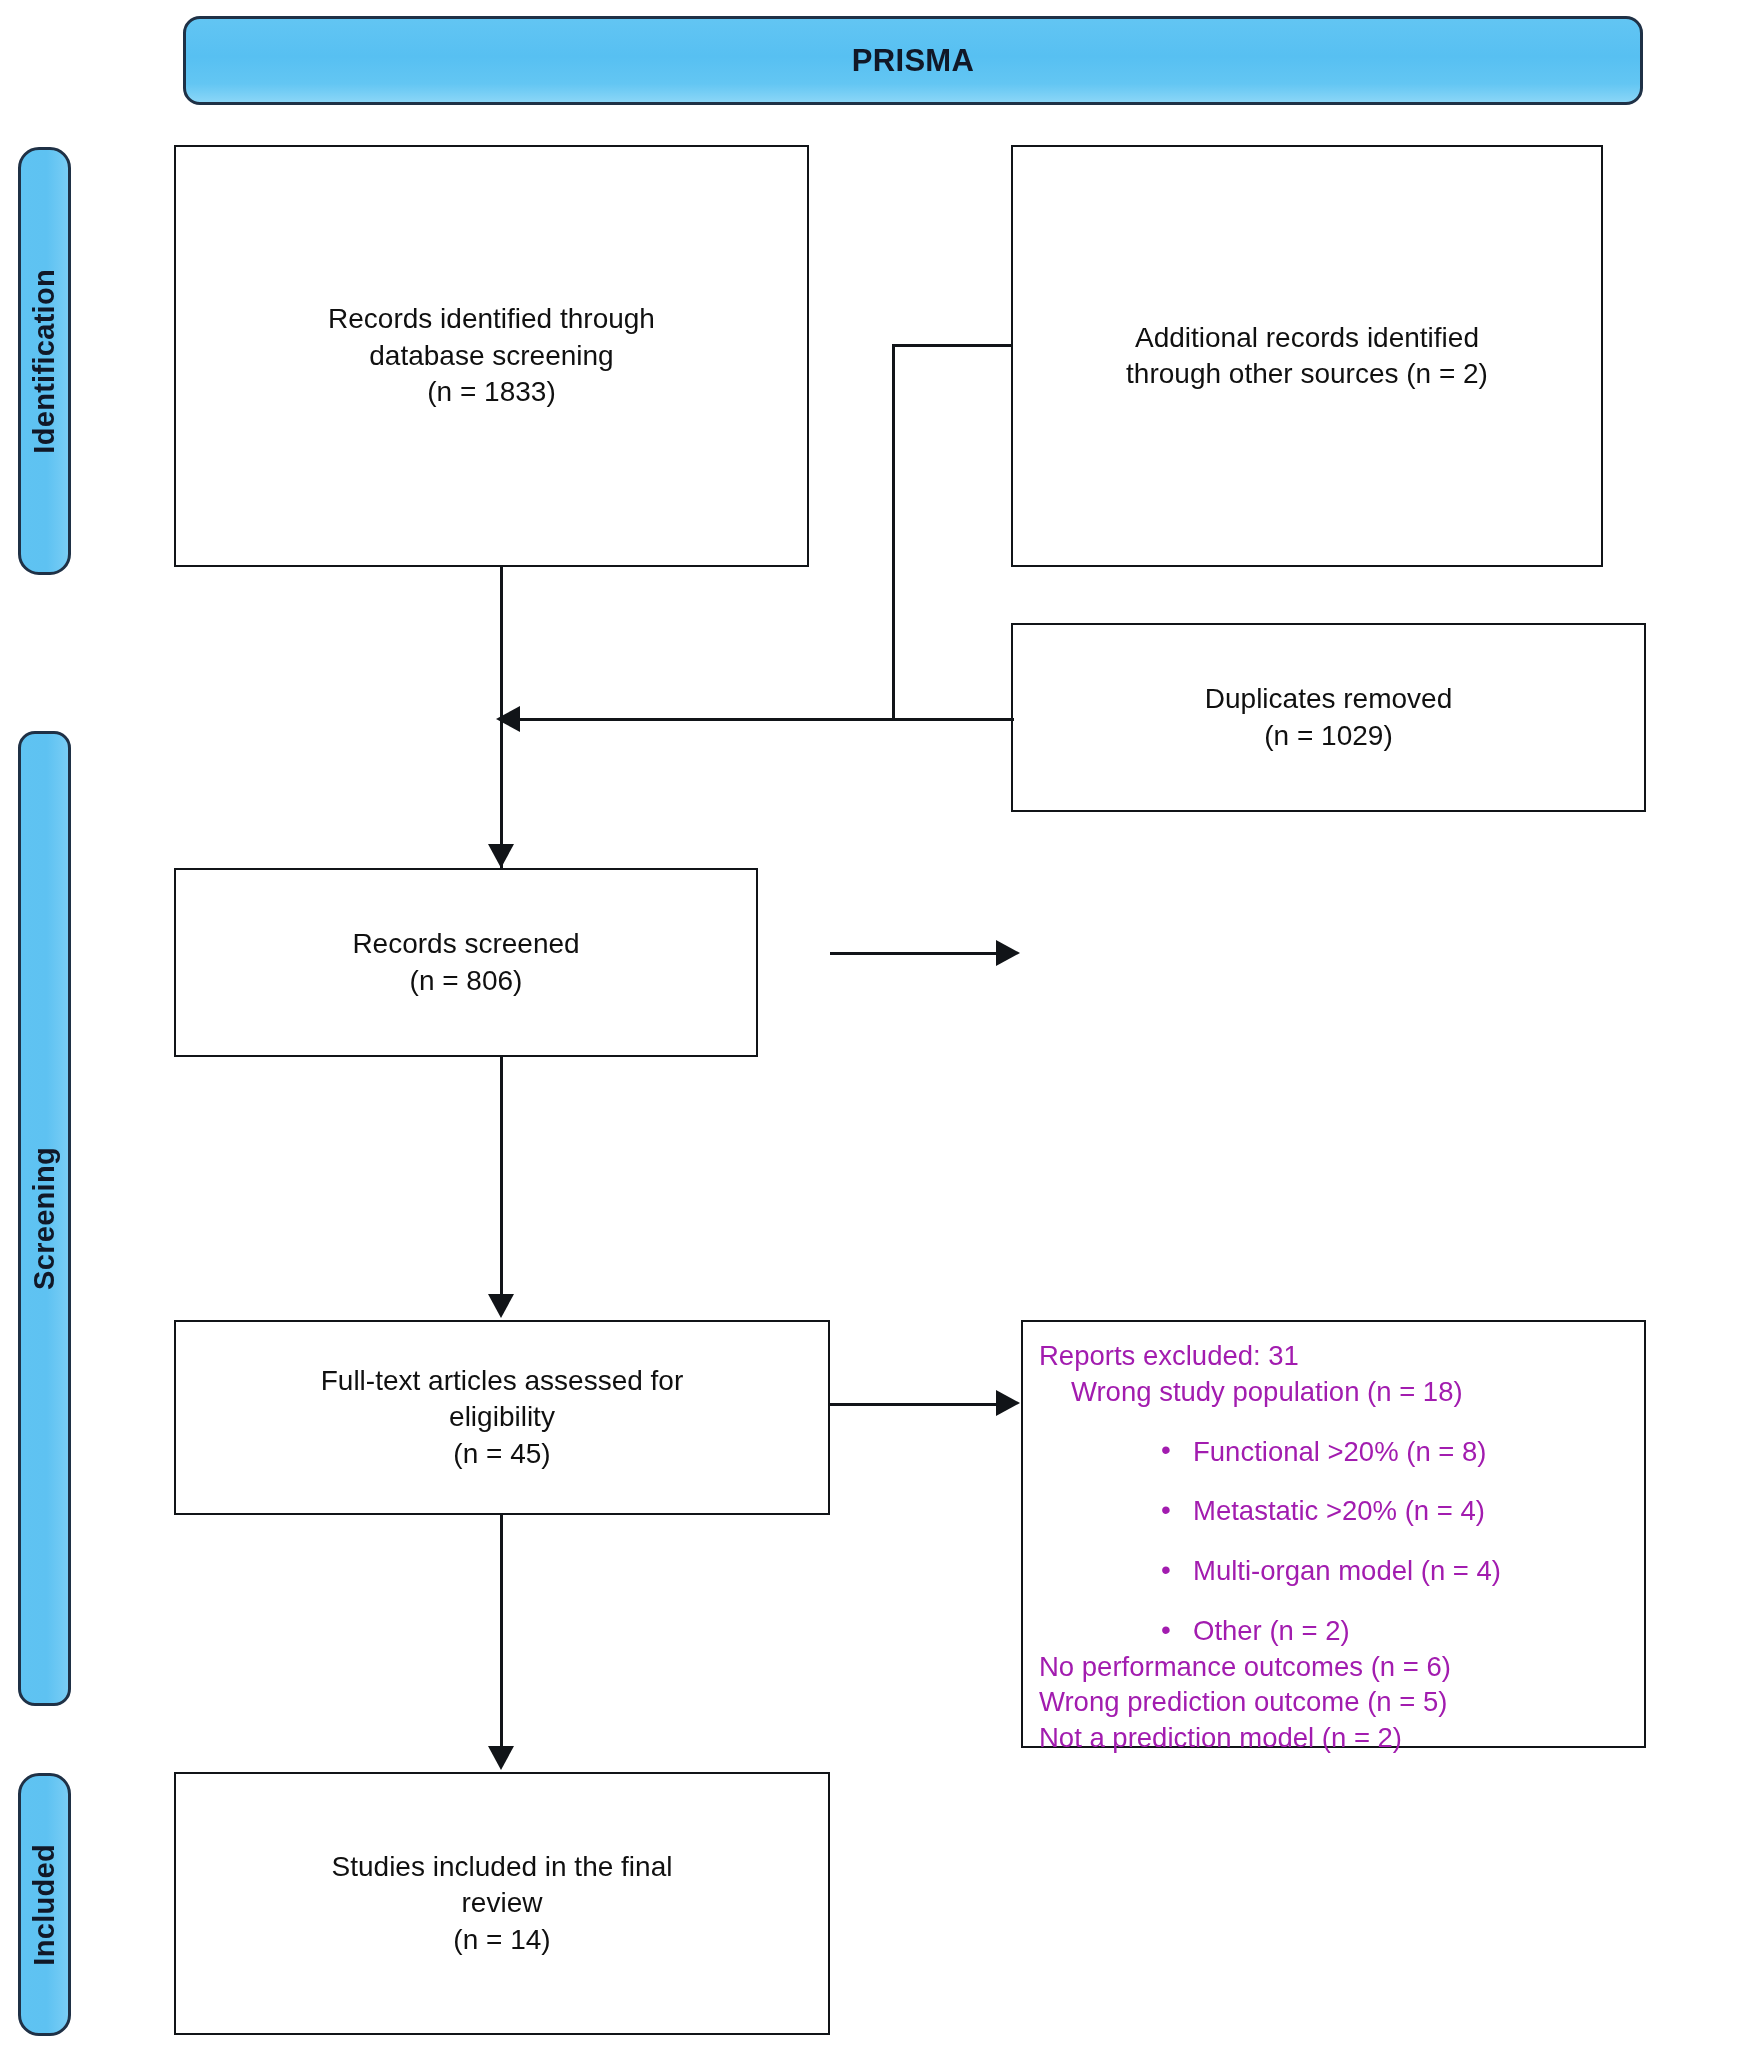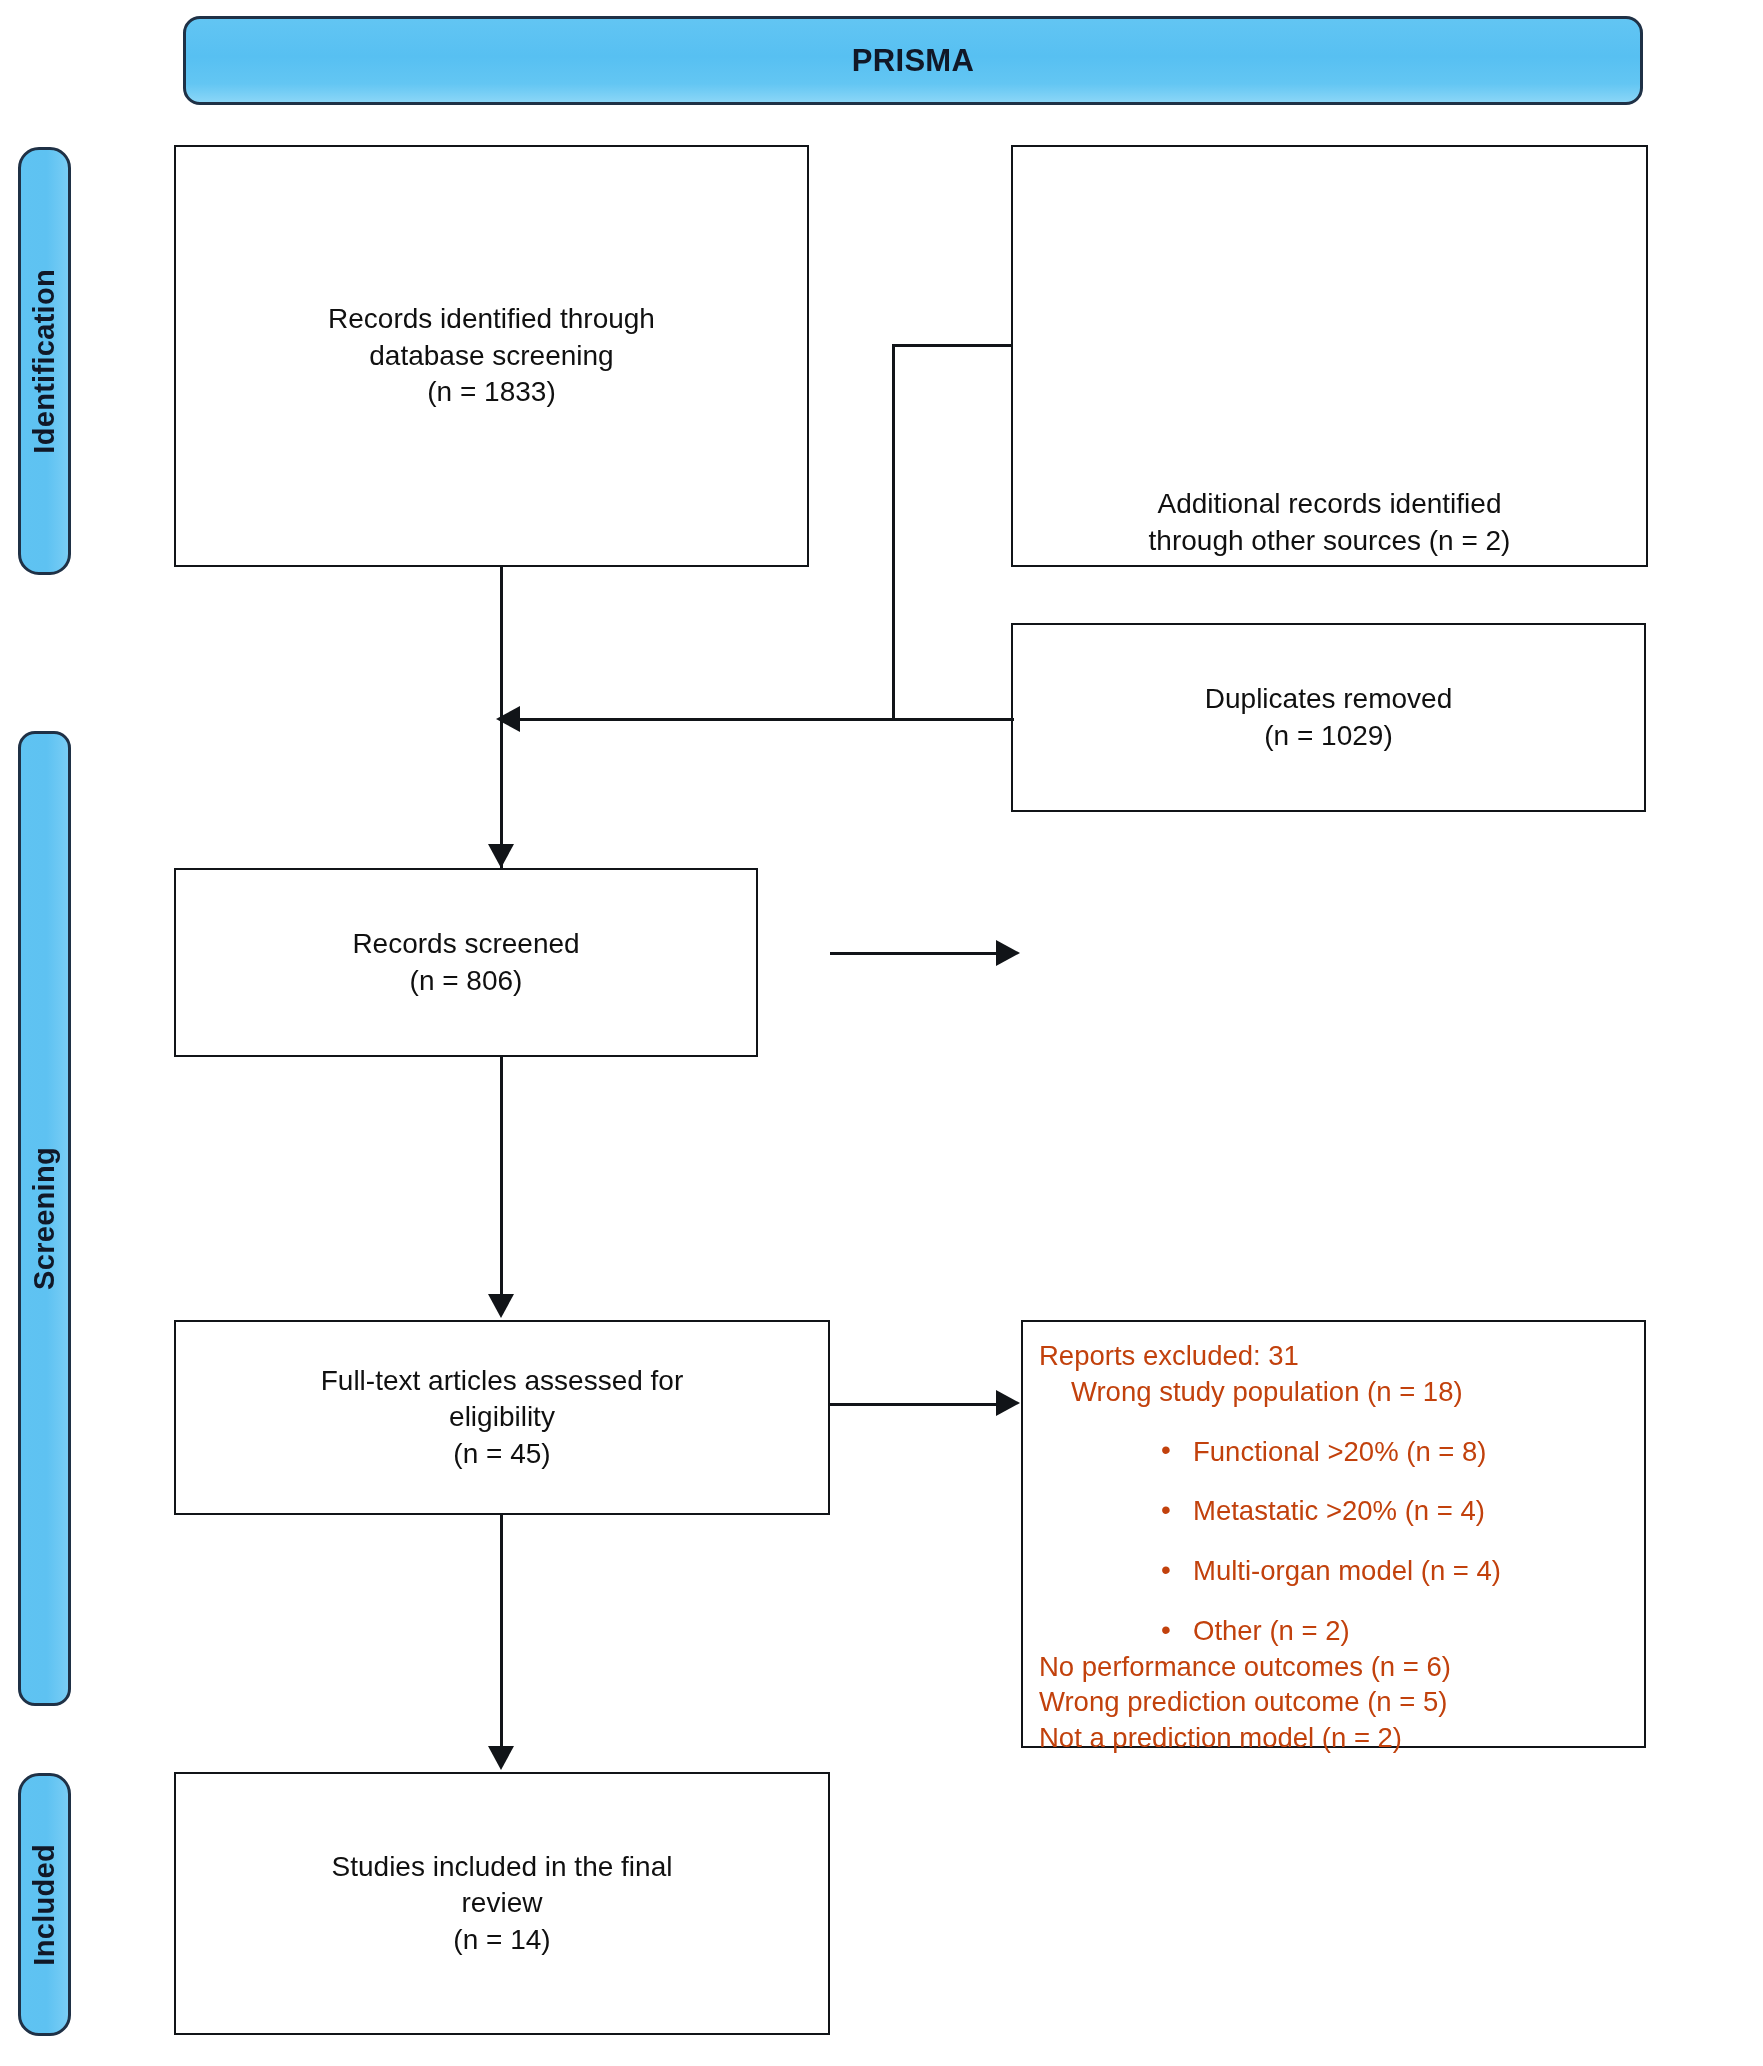--- a/index.html
+++ b/index.html
@@ -80,21 +80,21 @@
   
   #reports-excluded-box {
     align-items: flex-start;
     justify-content: flex-start;
     padding: 16px 9.8px 9.8px 16px;
   }
   .excl-list {
     font-size: 27.5px;
     line-height: 1.30;
     text-align: left;
-    color: #c2410c;
+    color: #a21caf;
     width: 100%;
   }
   .excl-l0 { margin-left: 0; }
   .excl-l1 { margin-left: 32px; }
   .excl-bullets {
     list-style: none;
     margin: 0;
     padding: 0;
   }
   .excl-bullets li {
@@ -161,21 +161,21 @@
   <div class="stage-bar" style="left:18.3px; top:1773px; width:53px; height:263px;">
     <span class="stage-label">Included</span>
   </div>
 
   <div class="flow-box" style="left:174px; top:145px; width:635px; height:422px;">
     <span class="box-text">Records identified through
 database screening
 (n = 1833)</span>
   </div>
 
-  <div class="flow-box" style="left:1011px; top:145px; width:637px; height:422px;align-items:flex-end;">
+  <div class="flow-box" style="left:1011px; top:145px; width:592px; height:422px;">
     <span class="box-text">Additional records identified
 through other sources (n = 2)</span>
   </div>
 
   <div class="flow-box" style="left:1011px; top:623px; width:635px; height:189px;">
     <span class="box-text">Duplicates removed
 (n = 1029)</span>
   </div>
 
   <div class="flow-box" style="left:174px; top:868px; width:584px; height:189px;">

